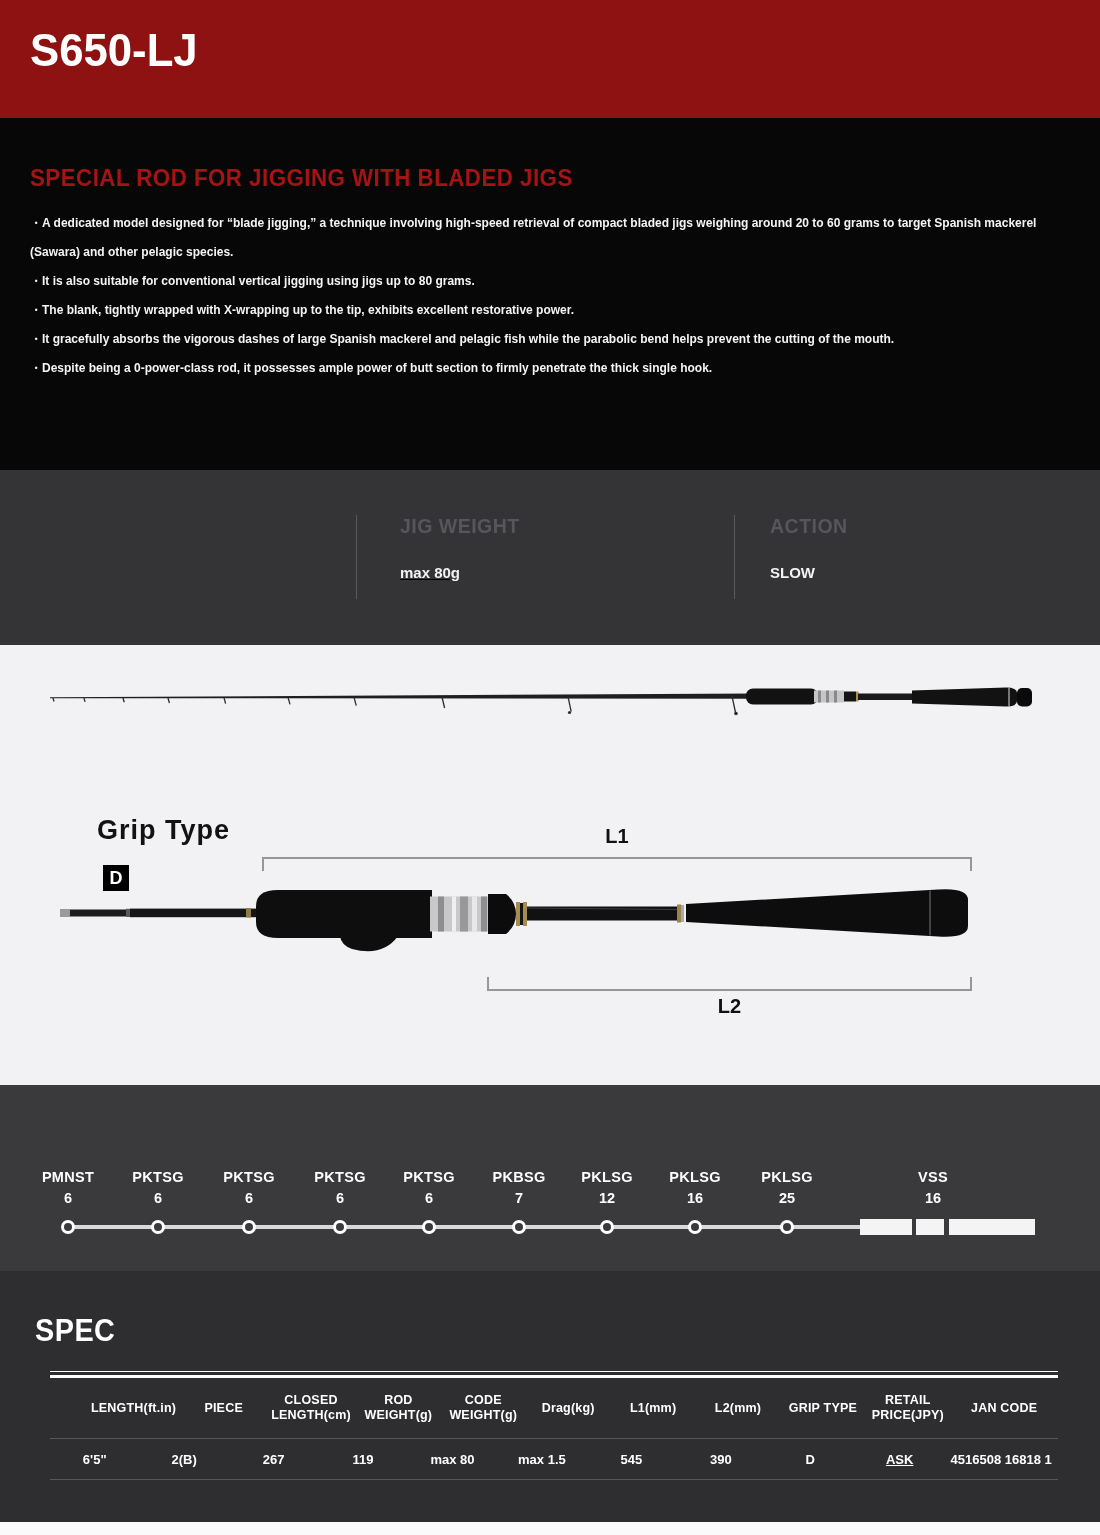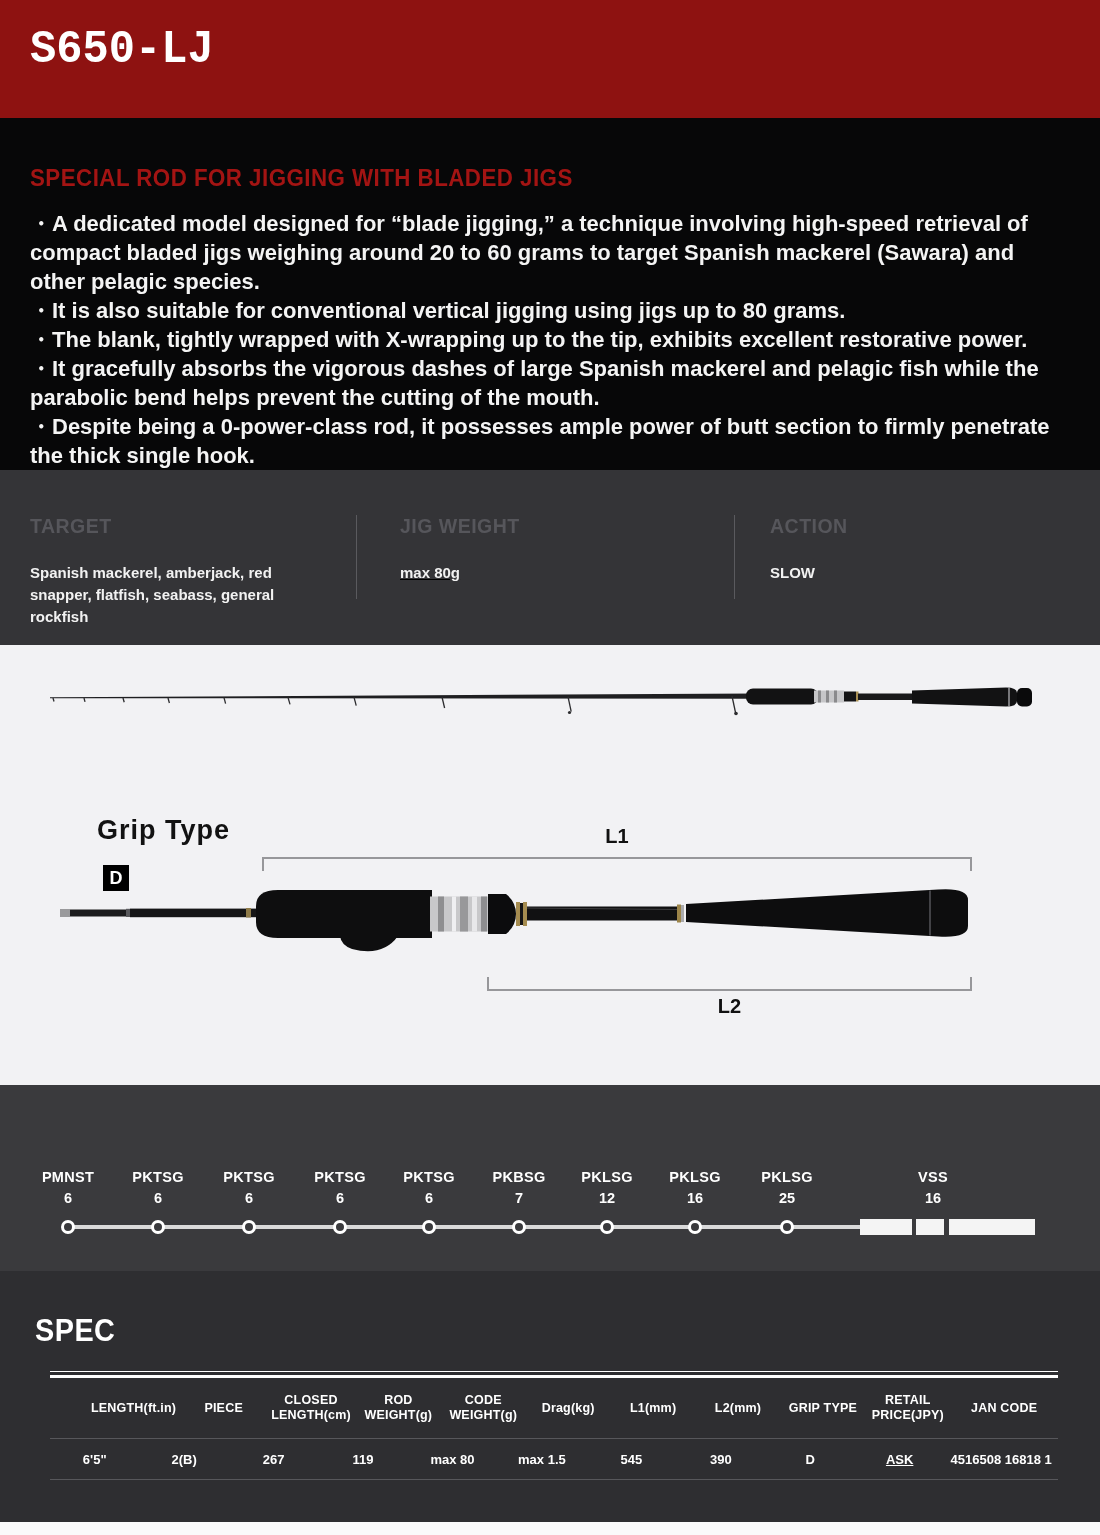--- a/index.html
+++ b/index.html
@@ -1,31 +1,31 @@
 <!DOCTYPE html>
 <html><head>
 <meta charset="utf-8">
 <title>S650-LJ</title>
 <style>
   html,body{margin:0;padding:0;background:#fff;}
   .page{position:relative;width:1100px;height:1535px;background:#fafafa;overflow:hidden;
         font-family:"Liberation Sans",sans-serif;}
 
   
-  .banner{position:absolute;left:0;top:0;width:1100px;height:118px;background:#8e1211;font-family:Liberation Mono, monospace;}
+  .banner{position:absolute;left:0;top:0;width:1100px;height:118px;background:#8e1211;}
   .banner h1{margin:0;padding:24px 0 0 30px;color:#ffffff;font-size:47px;font-weight:700;
              letter-spacing:0;line-height:1.1;}
   .cond{display:inline-block;transform:scaleX(.93);transform-origin:0 50%;}
 
   
   .intro{position:absolute;left:0;top:118px;width:1100px;height:352px;background:#070708;}
   .intro h2{margin:0;padding:46px 0 0 30px;color:#a31413;font-size:24px;font-weight:700;
             letter-spacing:.5px;line-height:1.2;}
   .bullets{margin:16px 30px 0 30px;}
-  .bullets p{margin:0;color:#f4f4f4;font-size:22px;font-weight:600;line-height:29px;}
+  .bullets p{margin:0;color:#f4f4f4;font-size:12px;font-weight:600;line-height:29px;}
 
   
   .quickinfo{position:absolute;left:0;top:470px;width:1100px;height:175px;background:#343437;}
   .qcol{position:absolute;top:44px;}
   .qcol .qlabel{color:#56565b;font-size:21px;font-weight:700;letter-spacing:.5px;}
   .qcol .qvalue{margin-top:24px;color:#f2f2f2;font-size:15px;font-weight:600;line-height:22px;}
   .qcol1{left:30px;width:300px;}
   .qcol2{left:400px;width:280px;text-decoration:underline;}
   .qcol3{left:770px;width:280px;}
   .qdivider{position:absolute;top:45px;width:1px;height:84px;background:#5a5a5e;}
@@ -99,24 +99,20 @@
     <div class="bullets">
       <p>・A dedicated model designed for “blade jigging,” a technique involving high-speed retrieval of compact bladed jigs weighing around 20 to 60 grams to target Spanish mackerel (Sawara) and other pelagic species.</p>
       <p>・It is also suitable for conventional vertical jigging using jigs up to 80 grams.</p>
       <p>・The blank, tightly wrapped with X-wrapping up to the tip, exhibits excellent restorative power.</p>
       <p>・It gracefully absorbs the vigorous dashes of large Spanish mackerel and pelagic fish while the parabolic bend helps prevent the cutting of the mouth.</p>
       <p>・Despite being a 0-power-class rod, it possesses ample power of butt section to firmly penetrate the thick single hook.</p>
     </div>
   </section>
 
   <section class="quickinfo">
-    <div class="qcol qcol1">
-      <div class="qlabel"><span class="cond">TARGET</span></div>
-      <div class="qvalue">Spanish mackerel, amberjack, red snapper, flatfish, seabass, general rockfish</div>
-    </div>
     <div class="qdivider qd1"></div>
     <div class="qcol qcol2">
       <div class="qlabel"><span class="cond">JIG WEIGHT</span></div>
       <div class="qvalue">max 80g</div>
     </div>
     <div class="qdivider qd2"></div>
     <div class="qcol qcol3">
       <div class="qlabel"><span class="cond">ACTION</span></div>
       <div class="qvalue">SLOW</div>
     </div>

